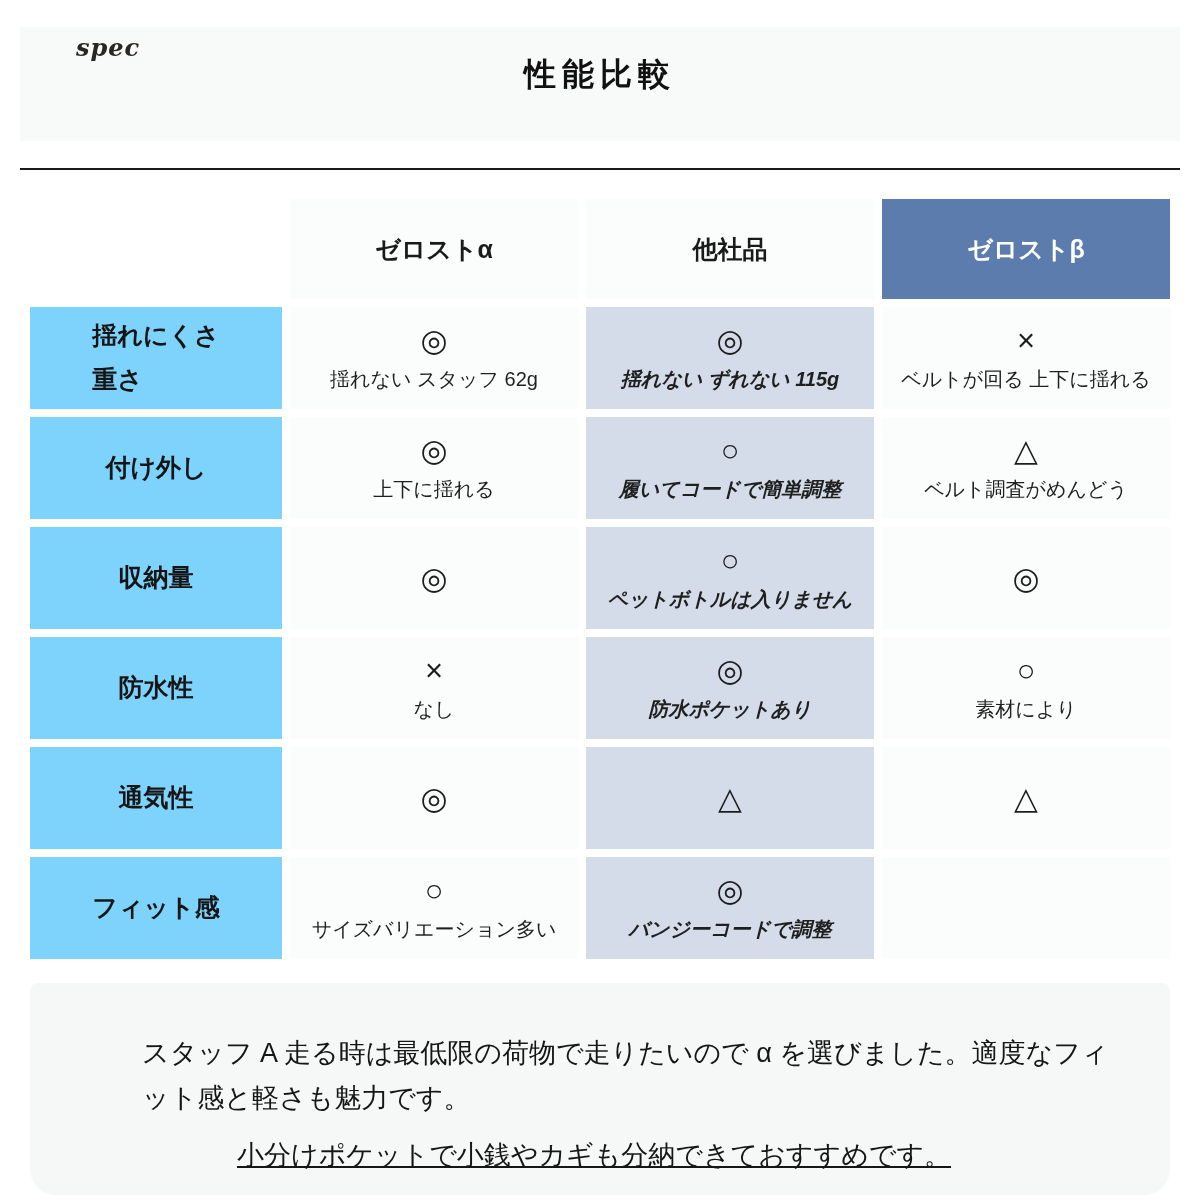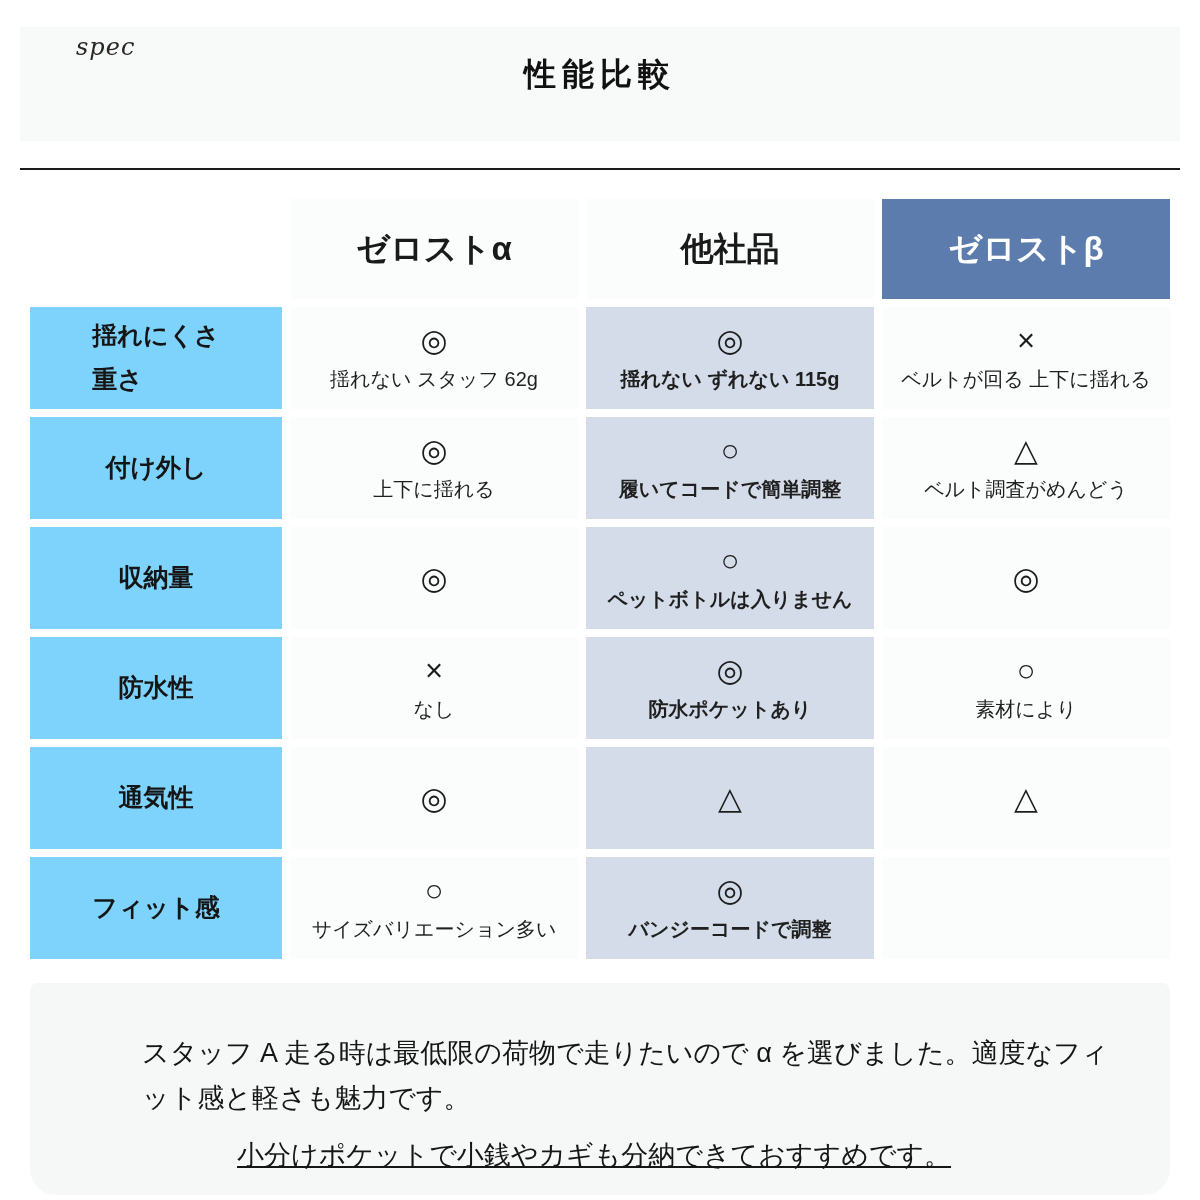--- a/index.html
+++ b/index.html
@@ -10,59 +10,59 @@
     font-family:"Liberation Sans", sans-serif;
     color:#1a1a1a;
   }
   .page { position:relative; width:1200px; height:1200px; overflow:hidden; background:#ffffff; }
 
   
   .header-wrap { margin:0 20px; height:143px; border-bottom:2px solid #1b1b1b; }
   .header-bg { margin-top:27px; height:114px; background:#f8f9f9; position:relative; }
   .logo {
     position:absolute; left:56px; top:6px;
-    font-family:"DejaVu Serif", serif; font-style:italic; font-weight:normal;
+    font-family:"DejaVu Serif", serif; font-style:italic; font-weight:bold;
     font-size:24px; color:#2b2623; letter-spacing:1px;
   }
   .title {
     text-align:center; padding-top:26px;
     font-size:32px; font-weight:700; letter-spacing:6px; color:#111;
   }
 
   
   .table {
     margin:29px 30px 0;
     display:grid;
     grid-template-columns:252px 288px 288px 288px;
     grid-template-rows:100px repeat(6,102px);
     gap:8px;
   }
   .corner { background:transparent; }
   .col-head {
     display:flex; align-items:center; justify-content:center;
-    background:#fbfcfc; font-size:33px; font-weight:600; color:#1a1a1a;
+    background:#fbfcfc; font-size:25px; font-weight:600; color:#1a1a1a;
   }
   .col-head.beta { background:#5b7cad; color:#ffffff; }
   .row-label {
     background:#7dd3fc;
     display:flex; align-items:center; justify-content:center;
     text-align:left; font-size:25px; font-weight:600;
     white-space:pre-line; line-height:1.75; color:#151515;
   }
   .cell {
     background:#fbfcfc;
     display:flex; flex-direction:column; align-items:center; justify-content:center;
     gap:10px; text-align:center; padding:4px 6px;
   }
   .cell.beta { background:#d3dce8; }
   .symbol { font-size:31px; line-height:1; color:#1c1c1c; }
   .symbol:empty { display:none; }
   .note { font-size:20px; color:#1f1f1f; line-height:1.3; }
   .note:empty { display:none; }
-  .cell.beta .note { font-weight:700; }
+  .cell.beta .note { font-weight:700;font-style:italic; }
 
   
   .footer {
     margin:24px 30px 0;
     height:212px;
     background:#f6f7f7;
     border-radius:8px 8px 26px 26px;
     padding:36px 40px 0 100px;
   }
   .footer p { margin:12px; font-size:27px; line-height:45px; color:#161616; }

